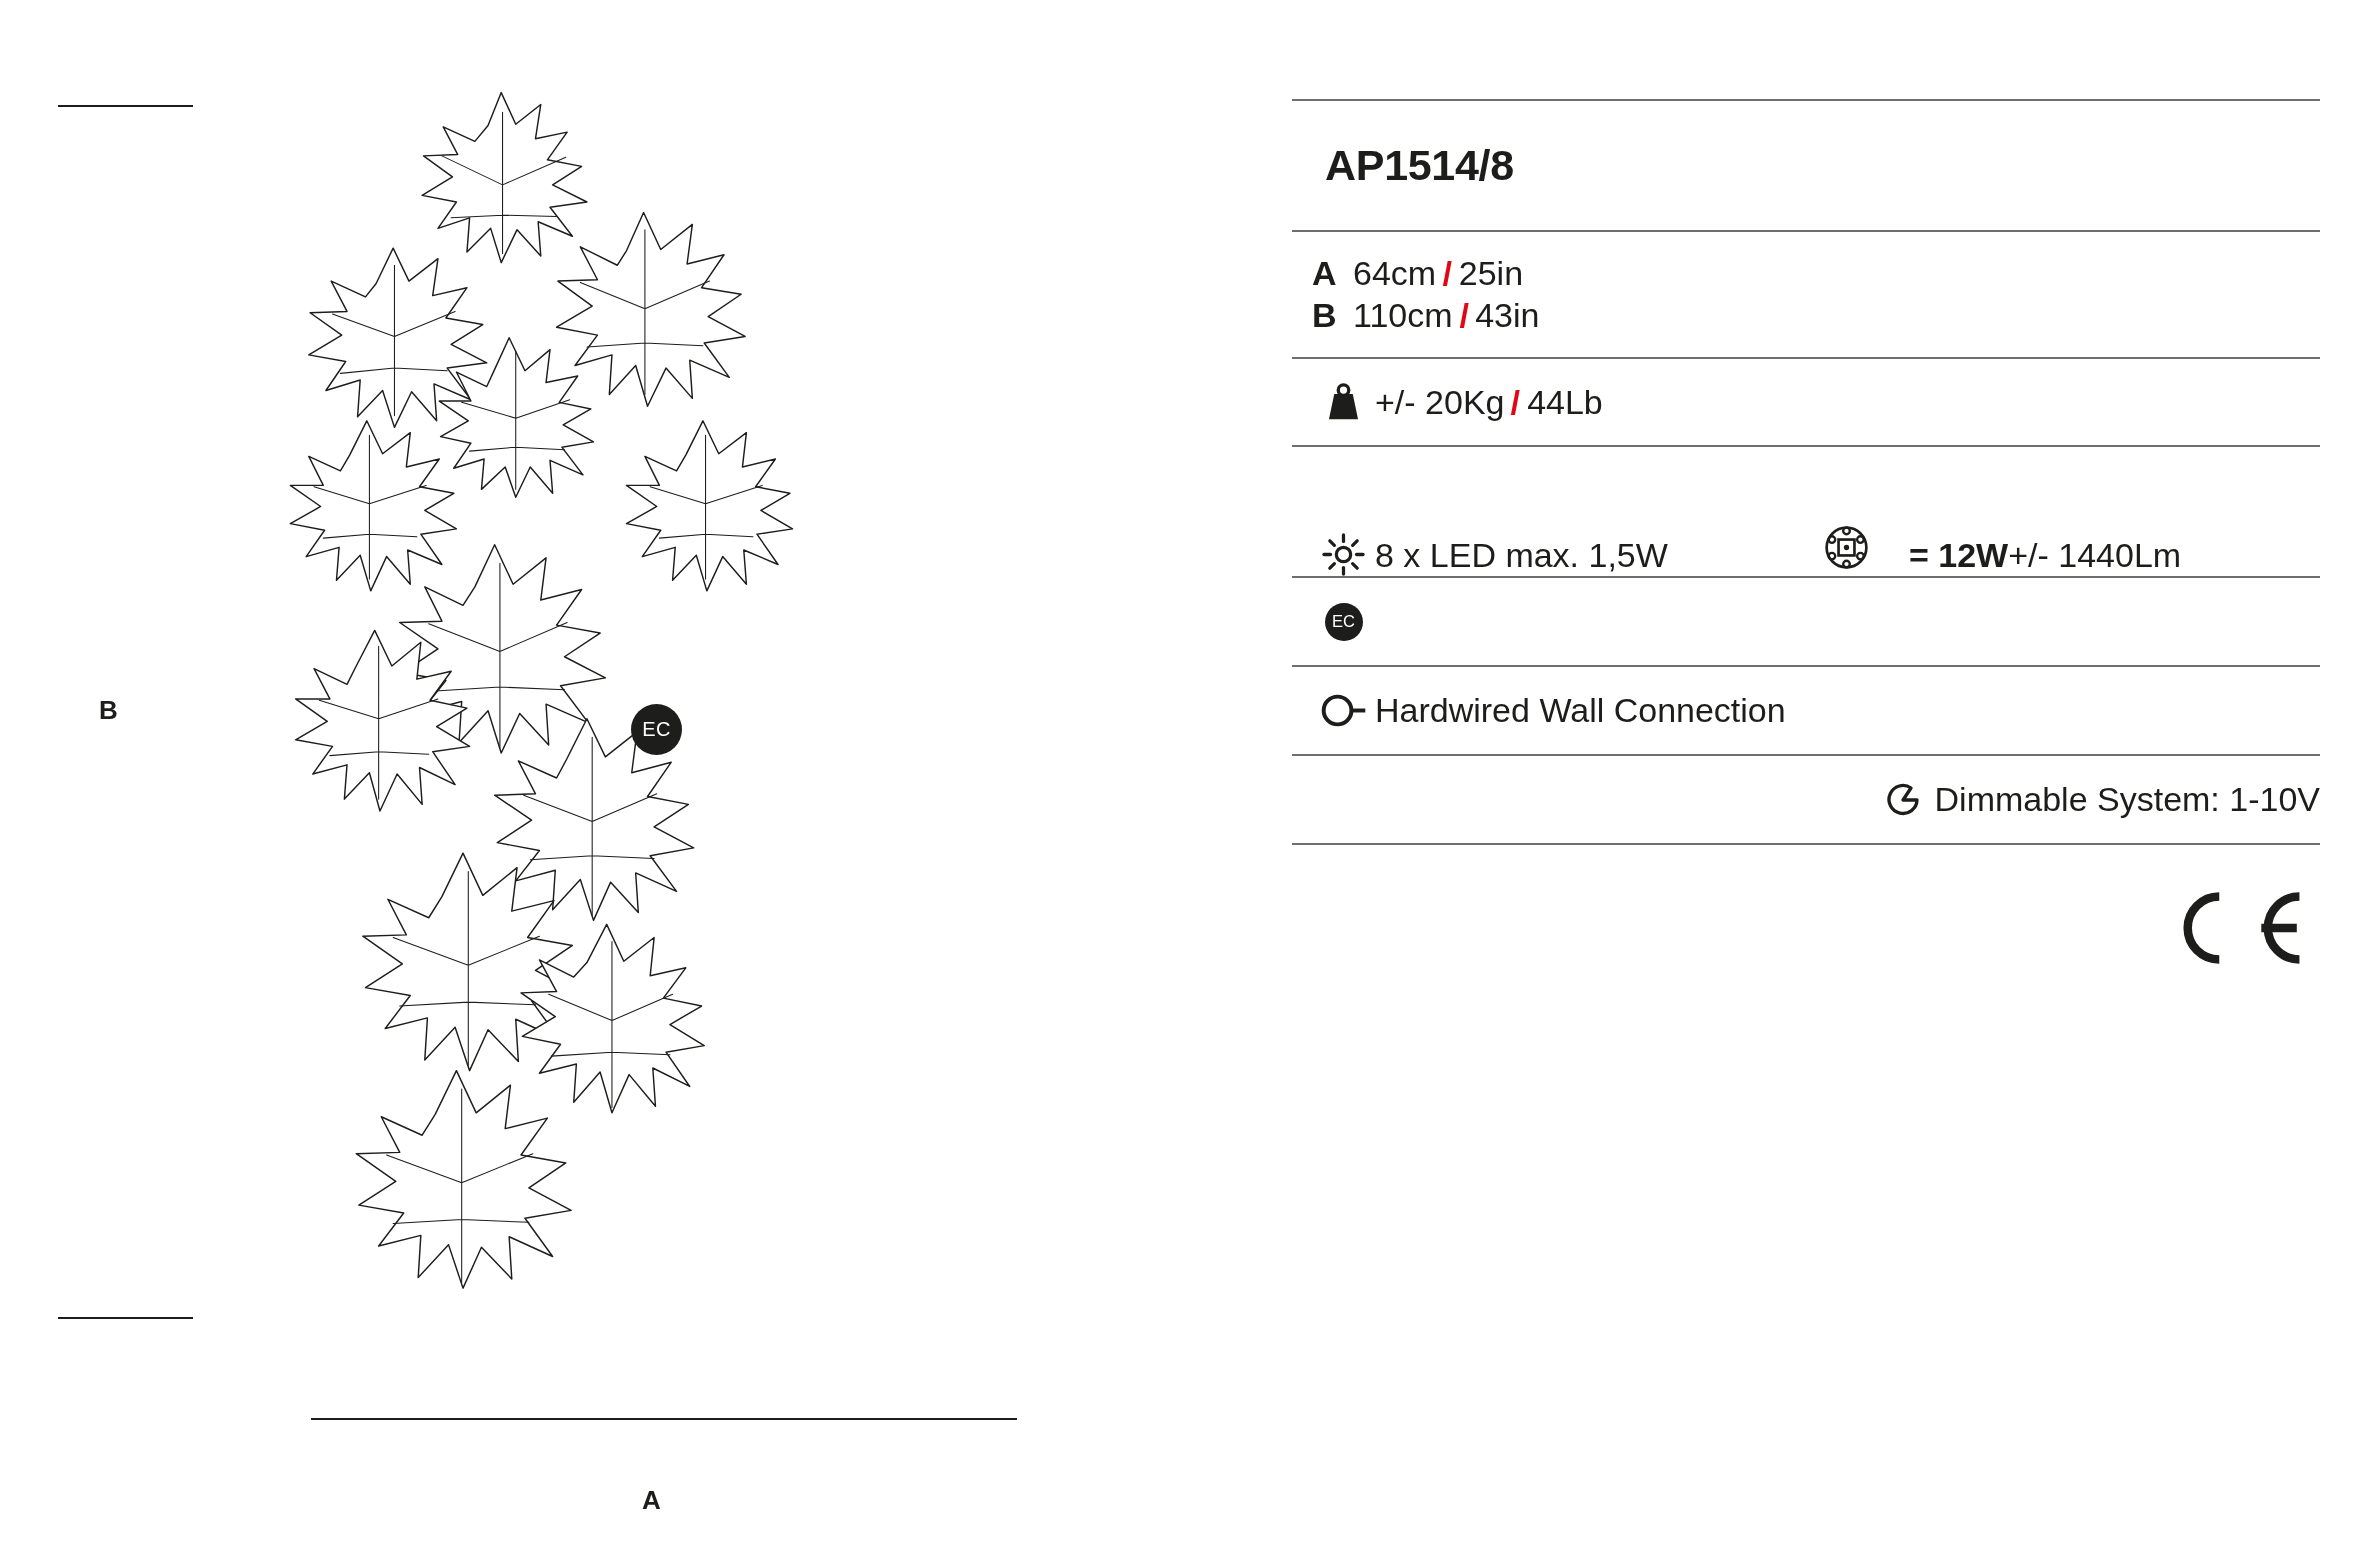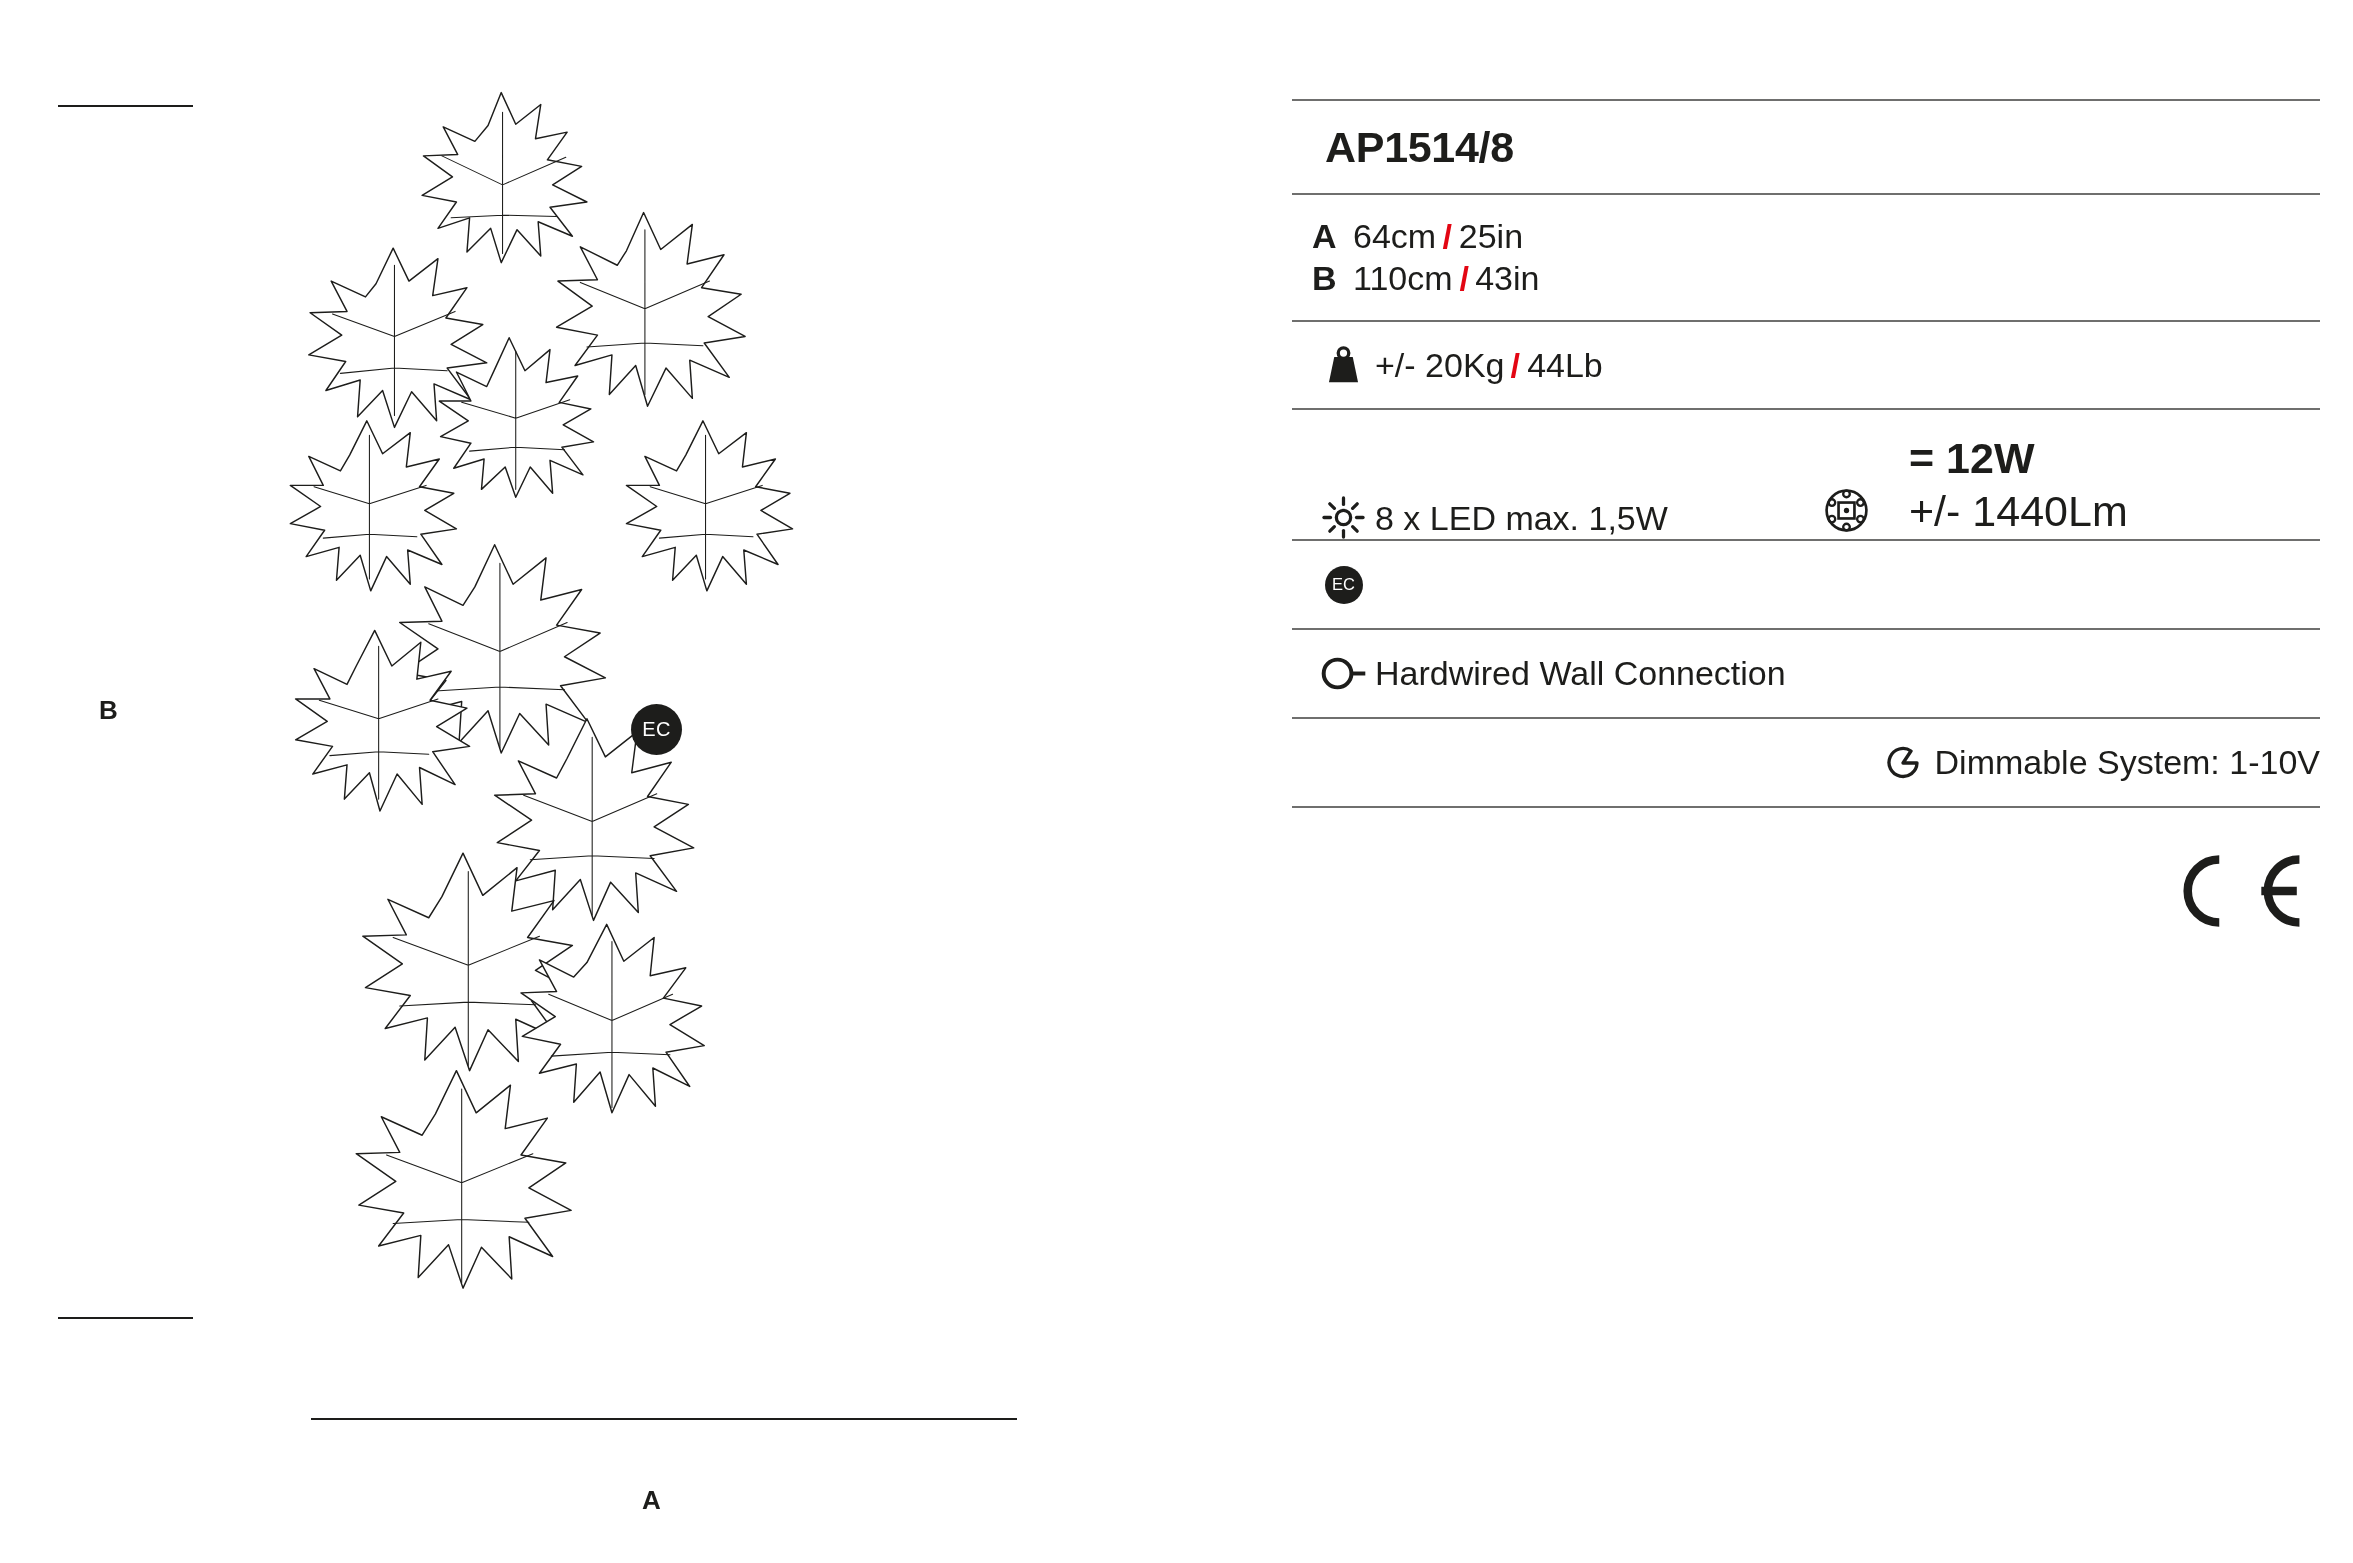--- a/index.html
+++ b/index.html
@@ -103,21 +103,21 @@
   }
 
   .spec-row {
     display: flex;
     align-items: center;
     padding: 0 0 0 20px;
     box-sizing: border-box;
   }
 
   #title-row {
-    height: 92px;
+    height: 129px;
     align-items: center;
   }
   #product-title {
     font-size: 43px;
     font-weight: bold;
     letter-spacing: -0.3px;
     padding-left: 13px;
   }
 
   #dims-row {
@@ -170,23 +170,23 @@
   }
   #lamp-text {
     display: flex;
     flex-direction: column;
     font-size: 34px;
     line-height: 1.25;
     min-width: 422px;
   }
   #lamp-total {
     display: flex;
-    flex-direction: column;
+    flex-direction: row;
     align-items: flex-start;
-    font-size: 43px;
+    font-size: 34px;
     line-height: 1.25;
     margin-left: 13px;
   }
   #lamp-total .big { font-weight: bold; }
   #driver-icon-cell {
     width: 99px;
     min-width: 99px;
     display: flex;
     align-items: center;
     justify-content: center;

